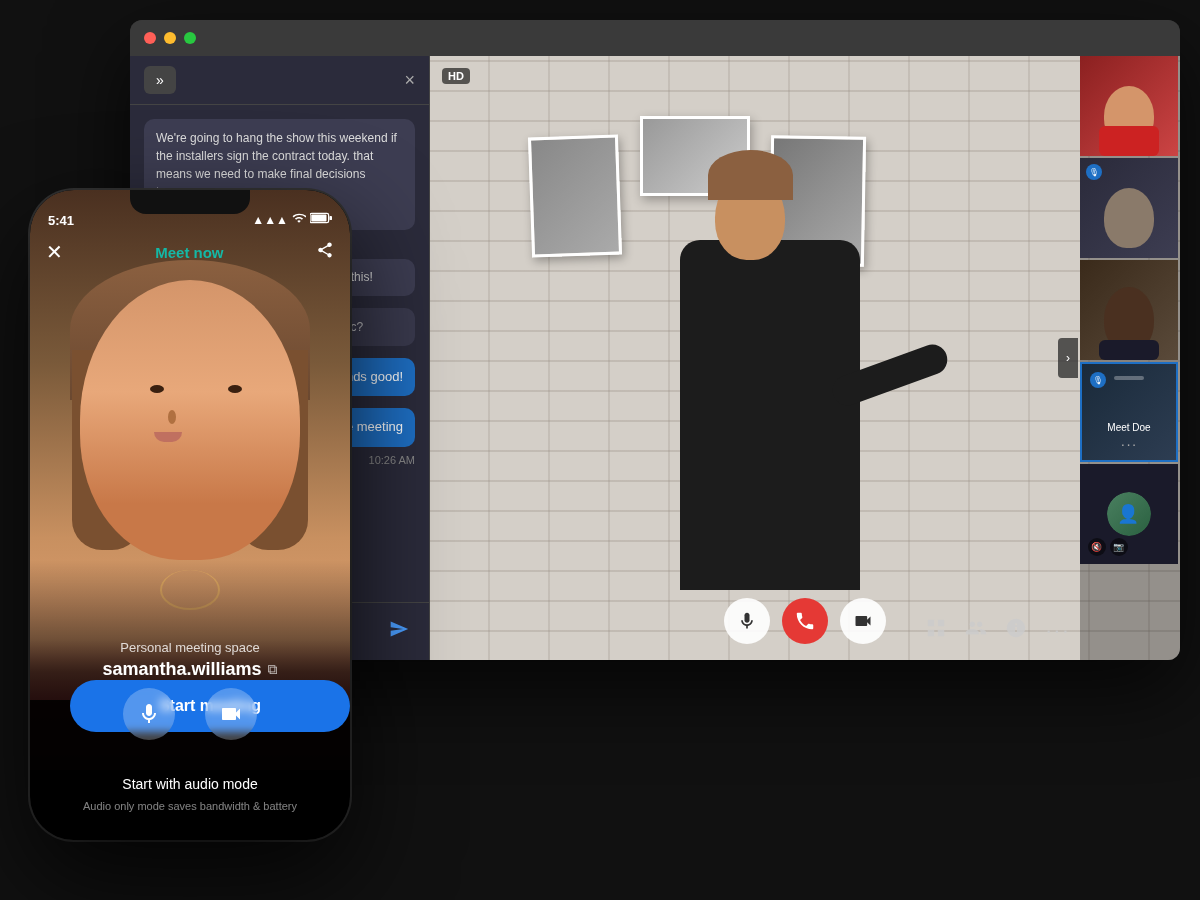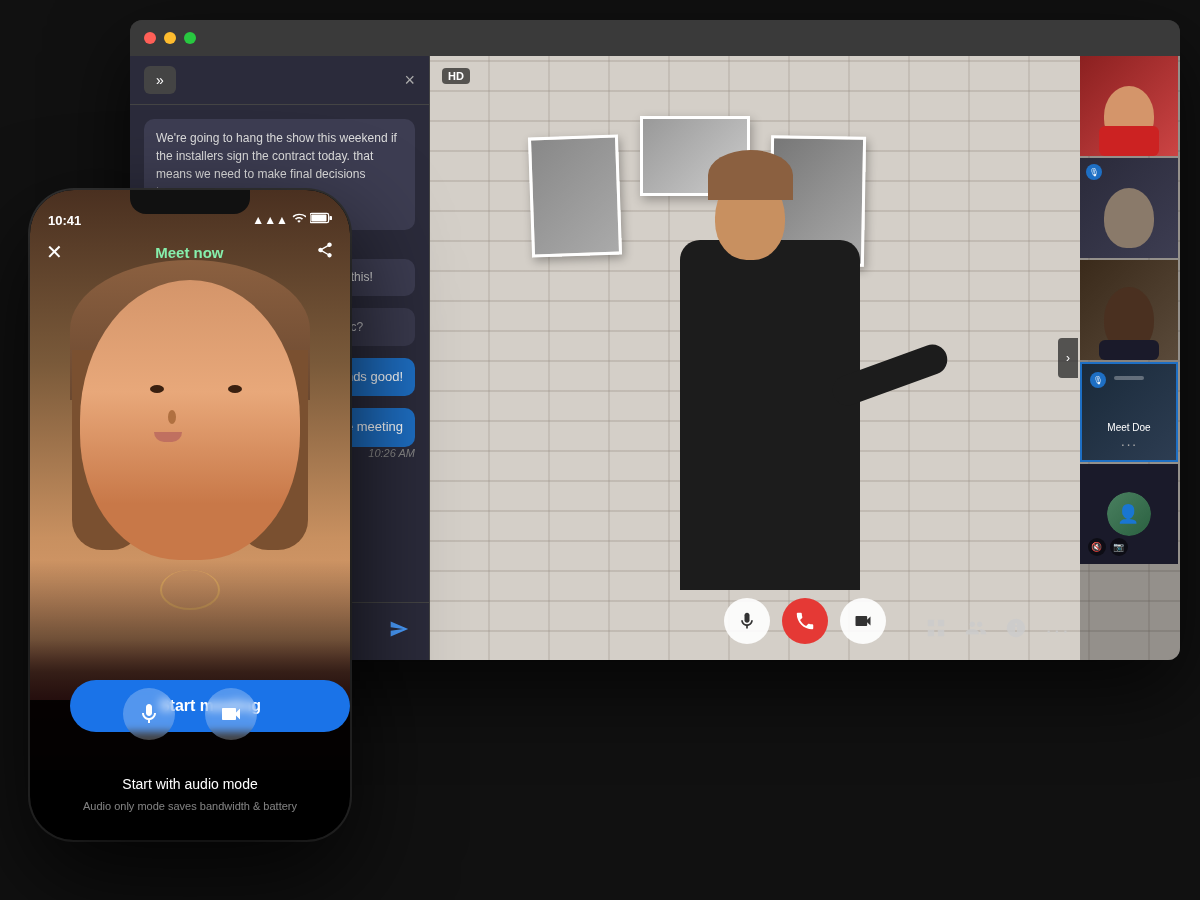--- a/index.html
+++ b/index.html
@@ -491,21 +491,21 @@
 
     .phone-close-btn {
       background: none;
       border: none;
       color: #fff;
       font-size: 20px;
       cursor: pointer;
     }
 
     .phone-title {
-      color: #86efac;
+      color: #14b8a6;
       font-size: 15px;
       font-weight: 600;
     }
 
     .phone-share-btn {
       background: none;
       border: none;
       color: #fff;
       font-size: 16px;
       cursor: pointer;
@@ -659,21 +659,21 @@
           <div style="display:flex;justify-content:flex-end;">
             <div class="msg-bubble msg-blue">
               <div style="font-size:13px;">Sounds good!</div>
             </div>
           </div>
 
           <div style="display:flex;justify-content:flex-end;flex-direction:column;align-items:flex-end;">
             <div class="msg-bubble msg-blue">
               <div style="font-size:13px;">up the meeting</div>
             </div>
-            <div class="msg-time" style="text-align:right;margin-top:0;font-style:italic;">10:26 AM</div>
+            <div class="msg-time" style="text-align:right;margin-top:7px;">10:26 AM</div>
           </div>
         </div>
 
         <div class="chat-input-area">
           <button class="chat-emoji-btn">☺</button>
           <button class="chat-send-btn">
             <svg width="20" height="20" viewBox="0 0 24 24" fill="#4a9eff">
               <path d="M2 21l21-9L2 3v7l15 2-15 2z"></path>
             </svg>
           </button>
@@ -810,21 +810,21 @@
         <div style="position:absolute;top:242px;left:124px;width:28px;height:10px;background:#c07060;border-radius:0 0 14px 14px;"></div>
 
         <div style="position:absolute;bottom:160px;left:50%;transform:translateX(-50%);width:60px;height:40px;border:2px solid rgba(255,200,100,0.5);border-radius:50%;border-top:none;"></div>
 
         <div style="position:absolute;bottom:0;left:0;right:0;height:130px;background:linear-gradient(180deg,transparent,#8a3030 50%,#9a4040);"></div>
       </div>
 
       <div style="position:absolute;bottom:0;left:0;right:0;height:280px;background:linear-gradient(180deg,transparent,rgba(0,0,0,0.7) 40%,rgba(0,0,0,0.95) 100%);"></div>
 
       <div class="phone-status-bar">
-        <span class="phone-time">10:41</span>
+        <span class="phone-time">5:41</span>
         <div class="phone-icons">
           <span style="font-size:12px;">▲▲▲</span>
           <span style="font-size:13px;">
             <svg width="14" height="14" viewBox="0 0 24 24" fill="white">
               <path d="M1 9l2 2c5.523-5.523 14.477-5.523 20 0l2-2C19.107 3.107 4.893 3.107 1 9zm8 8l3 3 3-3c-1.657-1.657-4.343-1.657-6 0zm-4-4l2 2c2.762-2.762 7.238-2.762 10 0l2-2C15.238 9.238 8.762 9.238 5 13z"></path>
             </svg>
           </span>
           <span style="font-size:12px;">
             <svg width="22" height="12" viewBox="0 0 26 13" fill="white">
               <rect x="0" y="1" width="22" height="11" rx="2" fill="none" stroke="white" stroke-width="1.5"></rect>
@@ -840,20 +840,27 @@
       <div class="phone-header">
         <button class="phone-close-btn">✕</button>
         <span class="phone-title">Meet now</span>
         <button class="phone-share-btn">
           <svg width="18" height="18" viewBox="0 0 24 24" fill="white">
             <path d="M18 16.08c-.76 0-1.44.3-1.96.77L8.91 12.7c.05-.23.09-.46.09-.7s-.04-.47-.09-.7l7.05-4.11c.54.5 1.25.81 2.04.81 1.66 0 3-1.34 3-3s-1.34-3-3-3-3 1.34-3 3c0 .24.04.47.09.7L8.04 9.81C7.5 9.31 6.79 9 6 9c-1.66 0-3 1.34-3 3s1.34 3 3 3c.79 0 1.5-.31 2.04-.81l7.12 4.16c-.05.21-.08.43-.08.65 0 1.61 1.31 2.92 2.92 2.92s2.92-1.31 2.92-2.92-1.31-2.92-2.92-2.92z"></path>
           </svg>
         </button>
       </div>
 
+      <div class="phone-user-info">
+        <div class="personal-space-label">Personal meeting space</div>
+        <div class="username-row">
+          <span class="username">samantha.williams</span>
+          <button style="background:none;border:none;color:rgba(255,255,255,0.7);font-size:14px;cursor:pointer;">⧉</button>
+        </div>
+      </div>
 
       <div class="phone-controls">
         <button class="phone-ctrl-btn">
           <svg width="24" height="24" viewBox="0 0 24 24" fill="white">
             <path d="M12 14c1.66 0 3-1.34 3-3V5c0-1.66-1.34-3-3-3S9 3.34 9 5v6c0 1.66 1.34 3 3 3z"></path>
             <path d="M17 11c0 2.76-2.24 5-5 5s-5-2.24-5-5H5c0 3.53 2.61 6.43 6 6.92V21h2v-3.08c3.39-.49 6-3.39 6-6.92h-2z"></path>
           </svg>
         </button>
         <button class="phone-ctrl-btn">
           <svg width="24" height="24" viewBox="0 0 24 24" fill="white">

